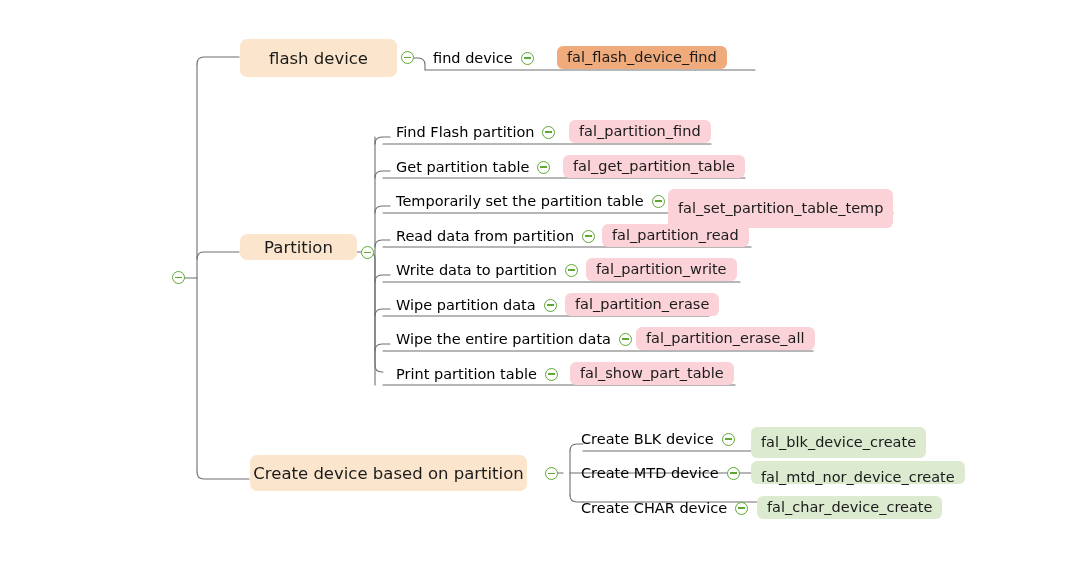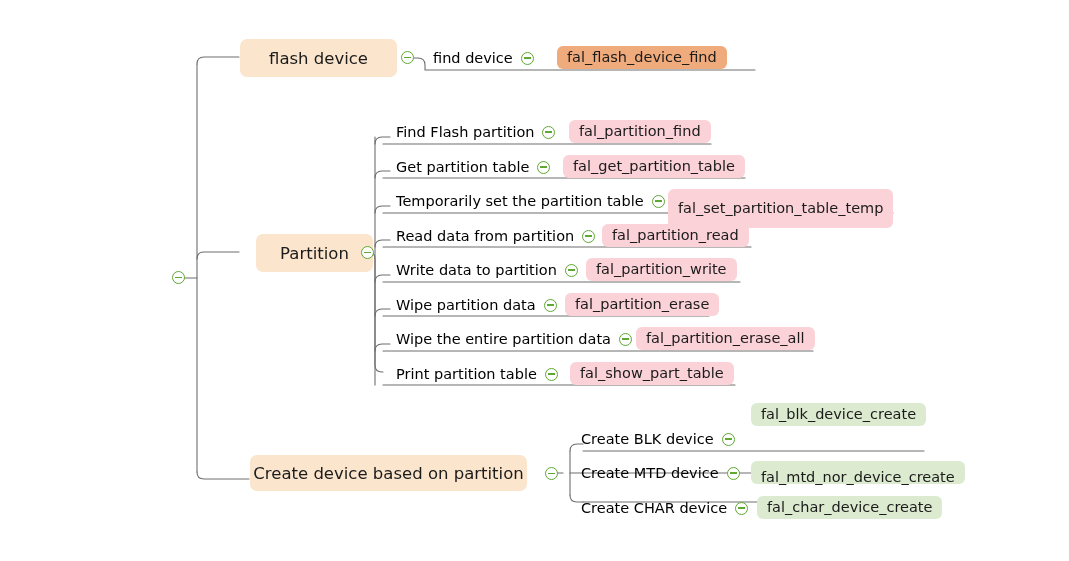--- a/index.html
+++ b/index.html
@@ -171,21 +171,21 @@
   <div class="toggle" style="left:401px; top:51px;"></div>
 
   <div class="leaf-row" style="left:433px; top:50px;">
     <span class="leaf-label">find device</span>
     <span class="toggle inline"></span>
   </div>
   <div class="badge orange" style="left:557px; top:46px; height:23px;">
     <span>fal_flash_device_find</span>
   </div>
 
-  <div class="node branch-node" style="left:240px; top:234px; width:117px; height:38px;margin-left:16px;">
+  <div class="node branch-node" style="left:240px; top:234px; width:117px; height:26px;">
     <span>Partition</span>
   </div>
   <div class="toggle" style="left:361px; top:246px;"></div>
 
   <div class="leaf-row" style="left:396px; top:124px;">
     <span class="leaf-label">Find Flash partition</span>
     <span class="toggle inline"></span>
   </div>
   <div class="badge pink" style="left:569px; top:120px; height:23px;">
     <span>fal_partition_find</span>
@@ -249,21 +249,21 @@
 
   <div class="node branch-node" style="left:250px; top:455px; width:277px; height:36px;">
     <span>Create device based on partition</span>
   </div>
   <div class="toggle" style="left:545px; top:467px;"></div>
 
   <div class="leaf-row" style="left:581px; top:431px;">
     <span class="leaf-label">Create BLK device</span>
     <span class="toggle inline"></span>
   </div>
-  <div class="badge green" style="left:751px; top:403px; height:23px;">
+  <div class="badge green" style="left:751px; top:427px; height:31px;">
     <span>fal_blk_device_create</span>
   </div>
 
   <div class="leaf-row" style="left:581px; top:465px;">
     <span class="leaf-label">Create MTD device</span>
     <span class="toggle inline"></span>
   </div>
   <div class="badge green" style="left:751px; top:461px; height:23px;align-items:flex-end;">
     <span>fal_mtd_nor_device_create</span>
   </div>

